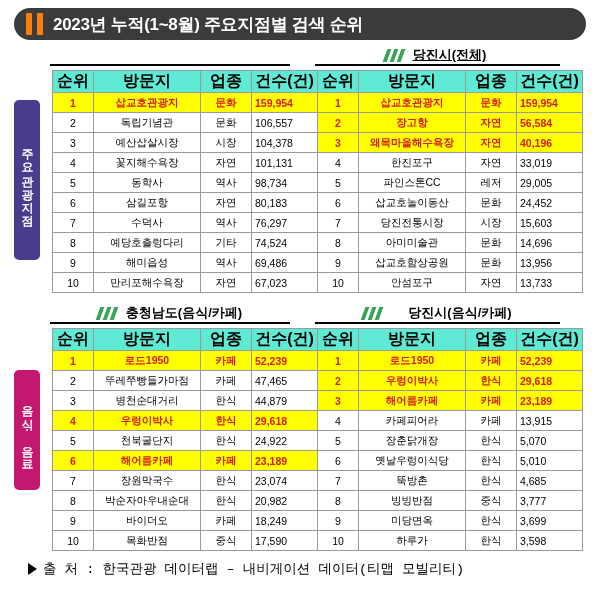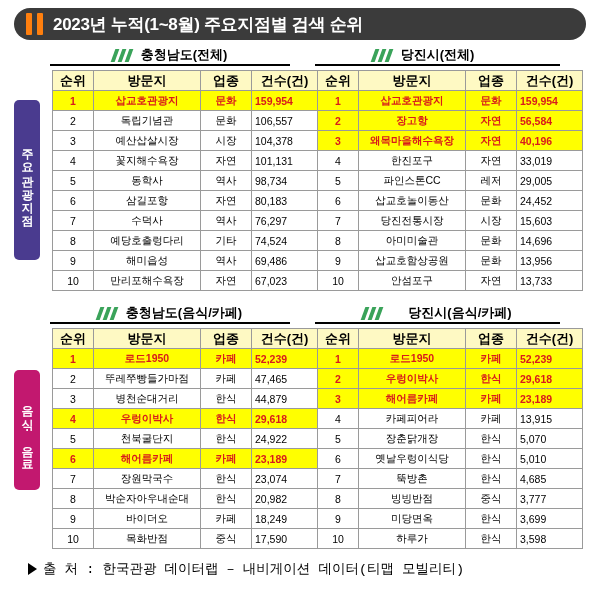--- a/index.html
+++ b/index.html
@@ -60,21 +60,21 @@
   
   table{
     position:absolute;border-collapse:collapse;font-size:10.5px;
     table-layout:fixed;
   }
   table td, table th{
     border:1px solid #9a9a9a;
     height:19px;padding:0 3px;text-align:center;
     white-space:nowrap;overflow:hidden;
   }
-  th{background:#fef9c3;font-weight:bold;font-size:13px;}
+  th{background:#5eead4;font-weight:bold;font-size:16px;}
   .c-rank{width:34px;}
   .c-place{width:100px;text-align:center;}
   .c-type{width:44px;}
   .c-cnt{width:56px;margin-top:33px;}
   td.num{text-align:left;padding-right:6px;}
   tr.hl td{background:#ffff00;font-weight:bold;color:#d81b1b;}
   tr.hl td.place, tr.hl td.type, tr.hl td.cnt, tr.hl td.rank{color:#d81b1b;}
 
   
   .source{
@@ -97,31 +97,23 @@
     <div class="title-text">2023년 누적(1~8월) 주요지점별 검색 순위</div>
   </div>
 
   <div class="sidelabel side-top">
     <span>주요관광지점</span>
   </div>
   <div class="sidelabel side-bottom">
     <span>음식·음료</span>
   </div>
 
-  <div class="sechead" style="left:50px;top:46px;width:240px;">
-    <span class="slash">
-        <i></i>
-        <i></i>
-        <i></i>
-      </span>
-    <span>충청남도(전체)</span>
-  </div>
   <div class="sechead-underline" style="left:50px;top:64px;width:240px;"></div>
 
-  <div class="sechead" style="left:301px;top:46px;width:245px;">
+  <div class="sechead" style="left:313px;top:46px;width:245px;text-decoration:underline;">
     <span class="slash">
         <i></i>
         <i></i>
         <i></i>
       </span>
     <span>당진시(전체)</span>
   </div>
   <div class="sechead-underline" style="left:315px;top:64px;width:245px;"></div>
 
   <div class="sechead" style="left:50px;top:304px;width:240px;">

